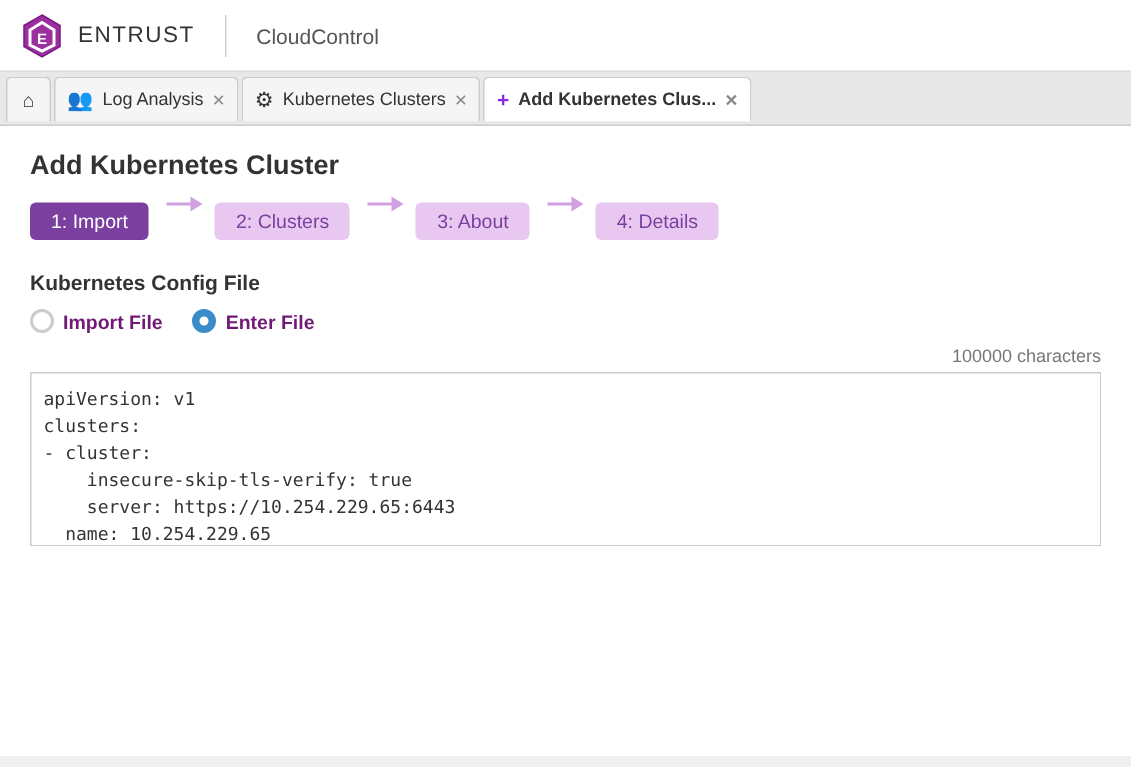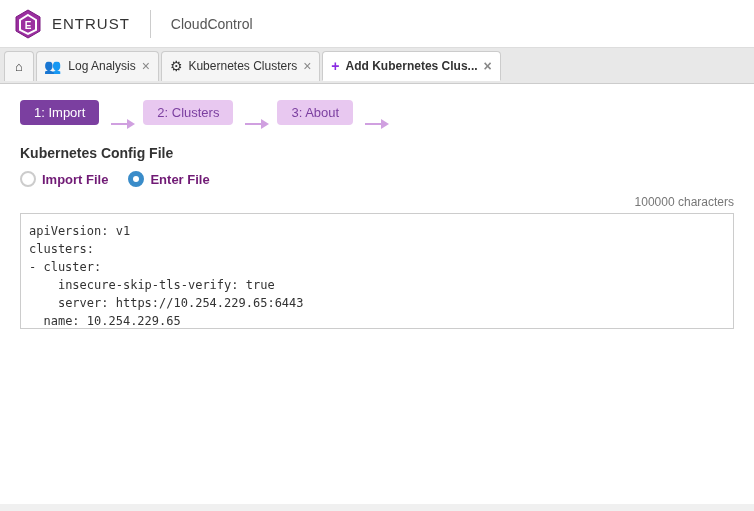--- a/index.html
+++ b/index.html
@@ -104,21 +104,21 @@
     .page-title {
       font-size: 18px;
       font-weight: bold;
       color: #333;
       margin-bottom: 14px;
     }
 
     
     .wizard-steps {
       display: flex;
-      align-items: flex-end;
+      align-items: flex-start;
       margin-bottom: 20px;
       gap: 12px;
     }
     .wizard-step {
       display: flex;
       align-items: center;
     }
     .step-box {
       padding: 5px 14px;
       border-radius: 4px;
@@ -255,35 +255,39 @@
   </div>
 
   <div class="tab active">
     <span class="tab-add-icon">+</span>
     <span>Add Kubernetes Clus...</span>
     <span class="tab-close">×</span>
   </div>
 </div>
 
 <div class="main-content">
+  <div class="page-title">Add Kubernetes Cluster</div>
 
   
   <div class="wizard-steps">
     <div class="wizard-step">
       <div class="step-box active">1: Import</div>
     </div>
     <div class="step-arrow"></div>
     <div class="wizard-step">
       <div class="step-box inactive">2: Clusters</div>
     </div>
     <div class="step-arrow"></div>
     <div class="wizard-step">
       <div class="step-box inactive">3: About</div>
     </div>
     <div class="step-arrow"></div>
+    <div class="wizard-step">
+      <div class="step-box inactive">4: Details</div>
+    </div>
   </div>
 
   
   <div class="section-header">Kubernetes Config File</div>
 
   
   <div class="radio-group">
     <div class="radio-option">
       <div class="radio-circle"></div>
       <span class="radio-label">Import File</span>

